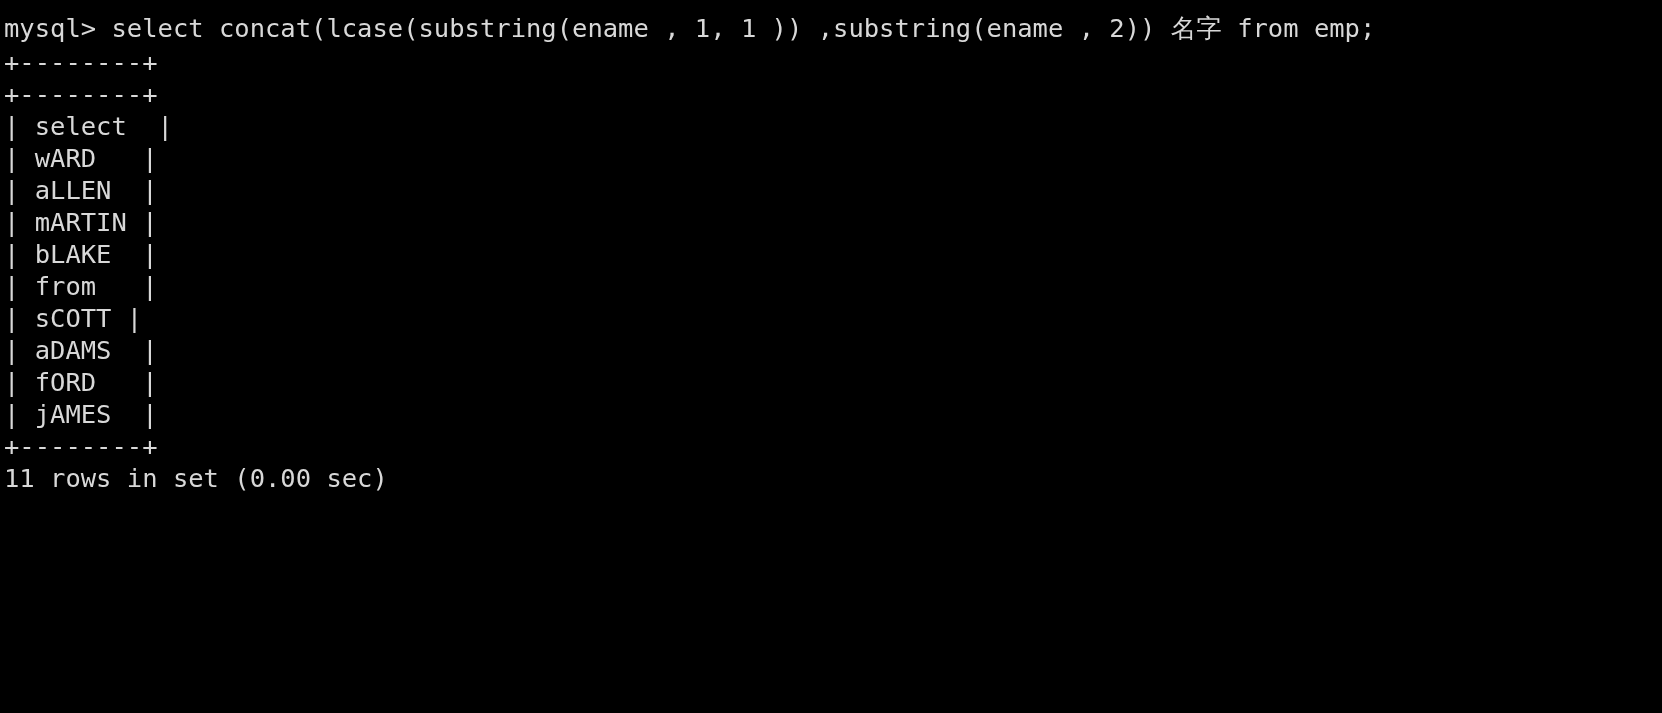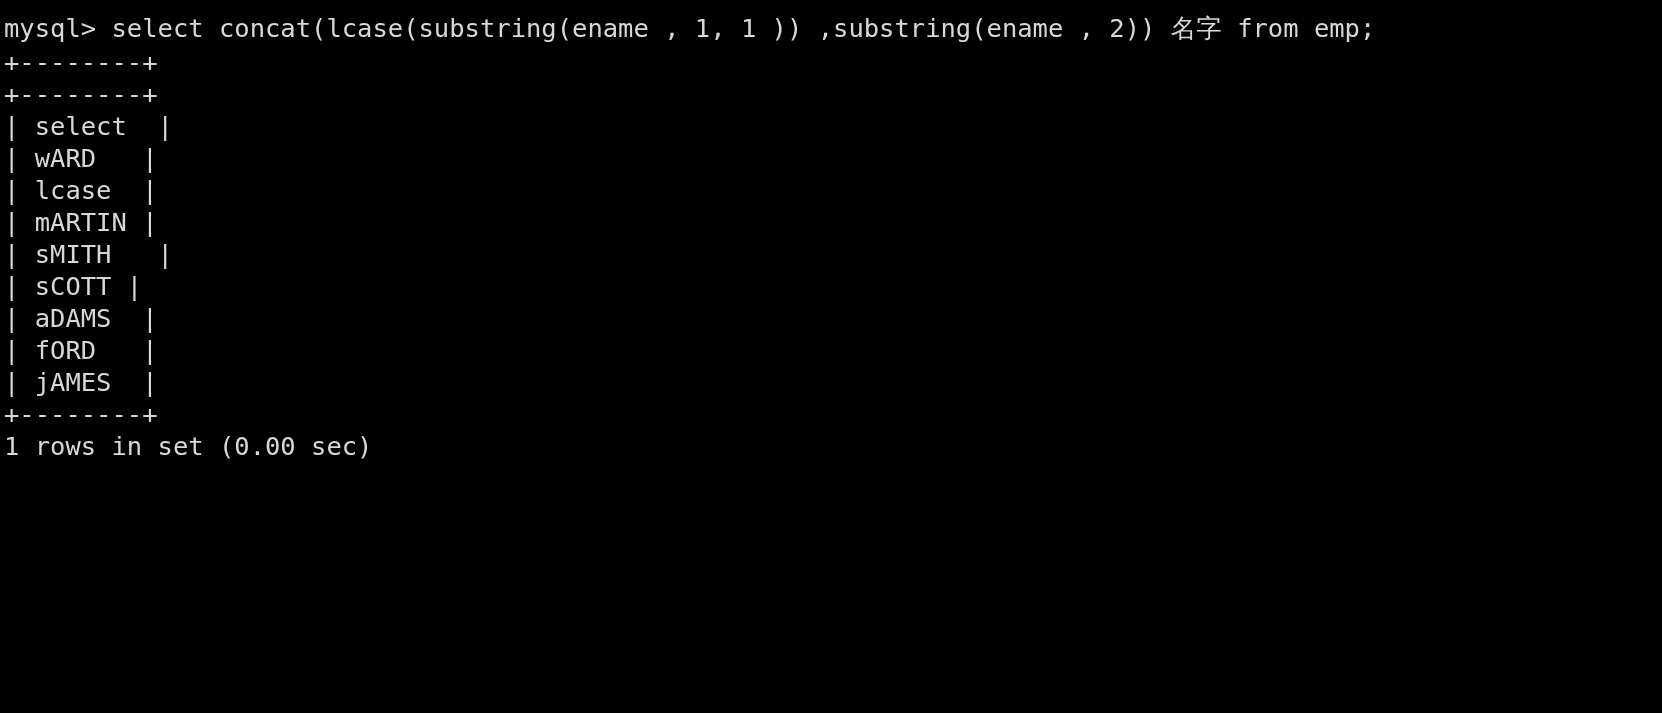--- a/index.html
+++ b/index.html
@@ -48,25 +48,26 @@
 
   <div class="term-line">mysql&gt; select concat(lcase(substring(ename , 1, 1 )) ,substring(ename , 2)) 名字 from emp;</div>
 
   <div class="term-line rule">+--------+</div>
 
 
   <div class="term-line rule">+--------+</div>
 
   <div class="term-line">| select  |</div>
   <div class="term-line">| wARD   |</div>
-  <div class="term-line">| lcase  |</div>
+  <div class="term-line">| aLLEN  |</div>
   <div class="term-line">| mARTIN |</div>
-  <div class="term-line">| sMITH   |</div>
+  <div class="term-line">| bLAKE  |</div>
+  <div class="term-line">| from   |</div>
   <div class="term-line">| sCOTT |</div>
   <div class="term-line">| aDAMS  |</div>
   <div class="term-line">| fORD   |</div>
   <div class="term-line">| jAMES  |</div>
 
   <div class="term-line rule">+--------+</div>
 
-  <div class="term-line">1 rows in set (0.00 sec)</div>
+  <div class="term-line">11 rows in set (0.00 sec)</div>
 
 </div>
 
 </body></html>

